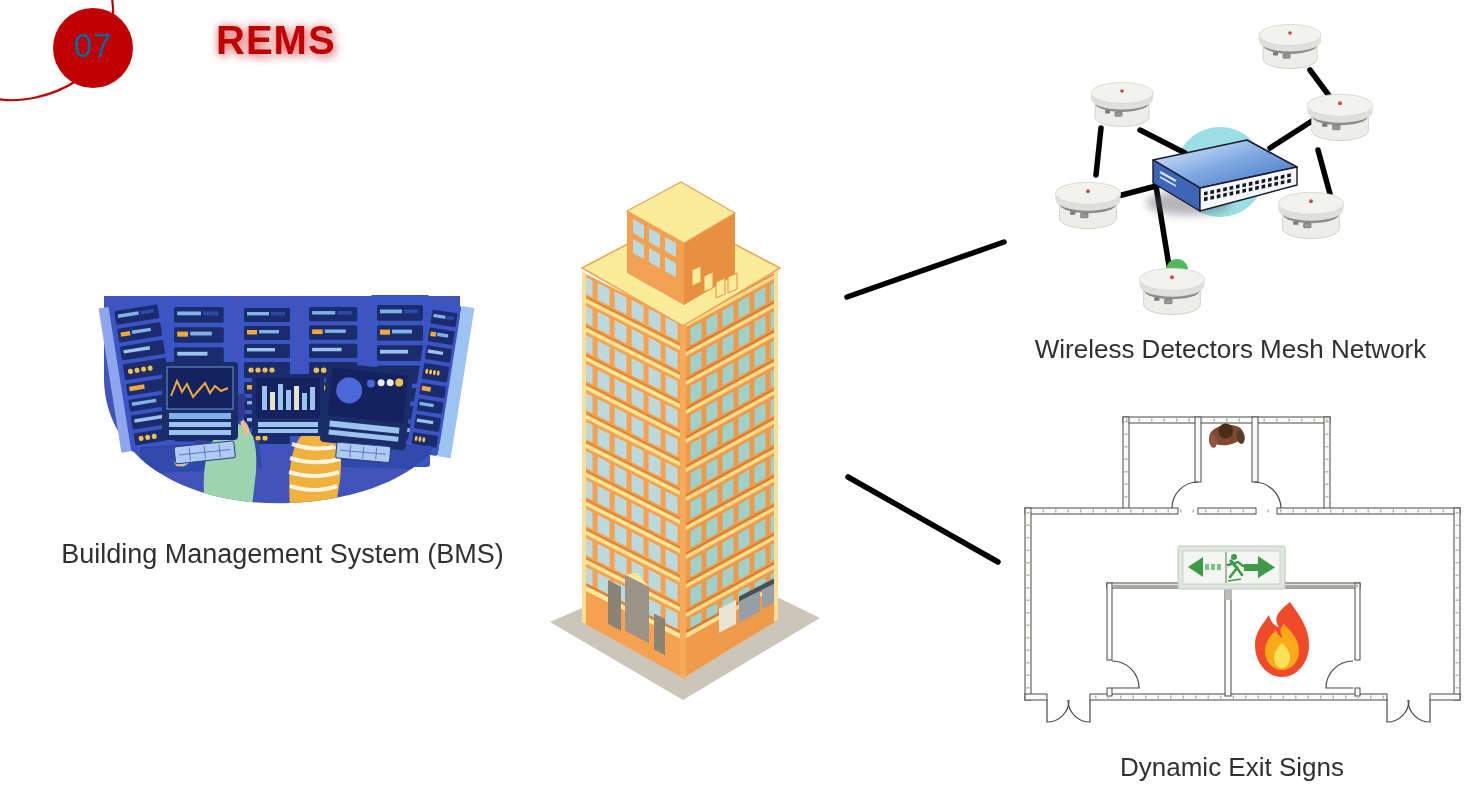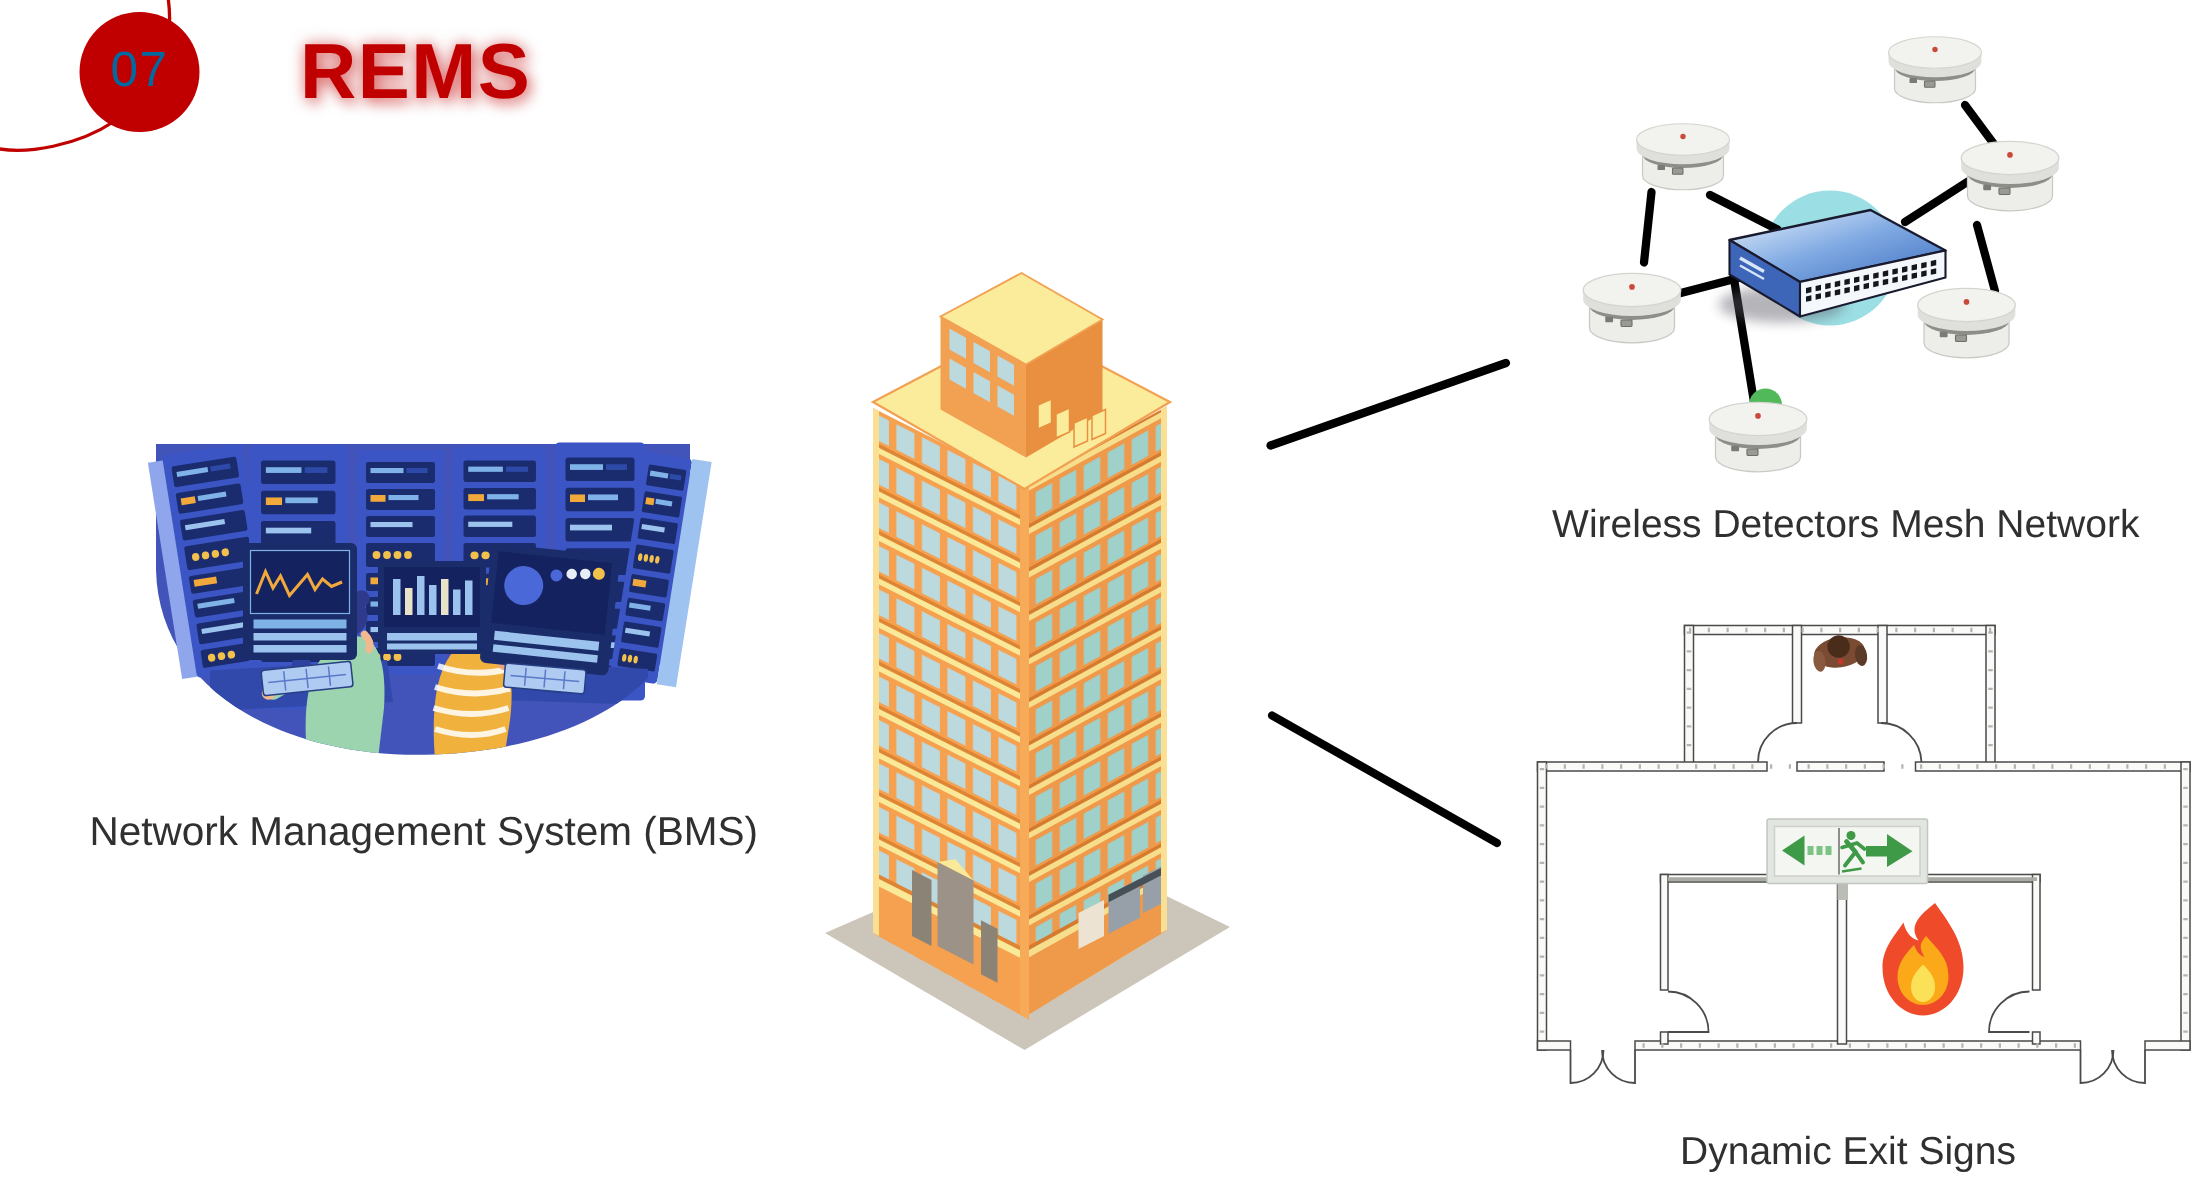--- a/index.html
+++ b/index.html
@@ -1,21 +1,21 @@
 <!DOCTYPE html>
 <html><head>
 <meta charset="utf-8">
 <style>
   html,body{margin:0;padding:0;background:#fff;}
   .stage{position:relative;width:1466px;height:790px;background:#ffffff;overflow:hidden;
          font-family:"Liberation Sans",sans-serif;}
   .stage svg{position:absolute;left:0;top:0;}
   .slide-number{position:absolute;left:63px;top:27px;width:60px;text-align:center;
       font-size:33px;font-weight:400;color:#0369a1;letter-spacing:1px;}
-  .slide-title{position:absolute;left:180px;top:18px;font-size:52px;font-weight:700;
+  .slide-title{position:absolute;left:196px;top:18px;font-size:40px;font-weight:700;
       color:#C00000;letter-spacing:1px;
       text-shadow:0 0 10px rgba(192,0,0,.50), 3px 4px 9px rgba(192,0,0,.35);padding-left:20px;}
   .node-label{position:absolute;color:#303030;font-size:26px;text-align:center;}
   .label-bms{left:10px;top:539px;width:545px;font-size:27px;}
   .label-mesh{left:1003px;top:334px;width:455px;}
   .label-exit{left:1032px;top:752px;width:400px;}
 </style>
 </head>
 <body>
 
@@ -409,17 +409,17 @@
     <g transform="translate(1282,648)">
       <path d="M8,-46 C18,-32 27,-20 27,-3 C27,16 14,29 0,29 C-14,29 -27,16 -27,-3 C-27,-16 -19,-24 -13,-33 C-11,-25 -7,-22 -3,-21 C-10,-31 -2,-38 8,-46 Z" fill="#EF4B2B"></path>
       <path d="M2,-24 C10,-15 17,-9 17,3 C17,14 9,22 0,22 C-9,22 -17,14 -17,3 C-17,-6 -11,-13 -6,-18 C-4,-13 -2,-11 1,-10 C-3,-17 -2,-19 2,-24 Z" fill="#FBA919"></path>
       <path d="M0,-5 C5,0 8,4 8,10 C8,16 4,20 0,20 C-4,20 -8,16 -8,10 C-8,4 -5,0 0,-5 Z" fill="#FBE158"></path>
     </g>
   </g>
 </svg>
 
 <div class="slide-number">07</div>
 <div class="slide-title">REMS</div>
-<div class="node-label label-bms">Network Management System (BMS)</div>
+<div class="node-label label-bms">Building Management System (BMS)</div>
 <div class="node-label label-mesh">Wireless Detectors Mesh Network</div>
 <div class="node-label label-exit">Dynamic Exit Signs</div>
 
 </div>
 
 </body></html>

